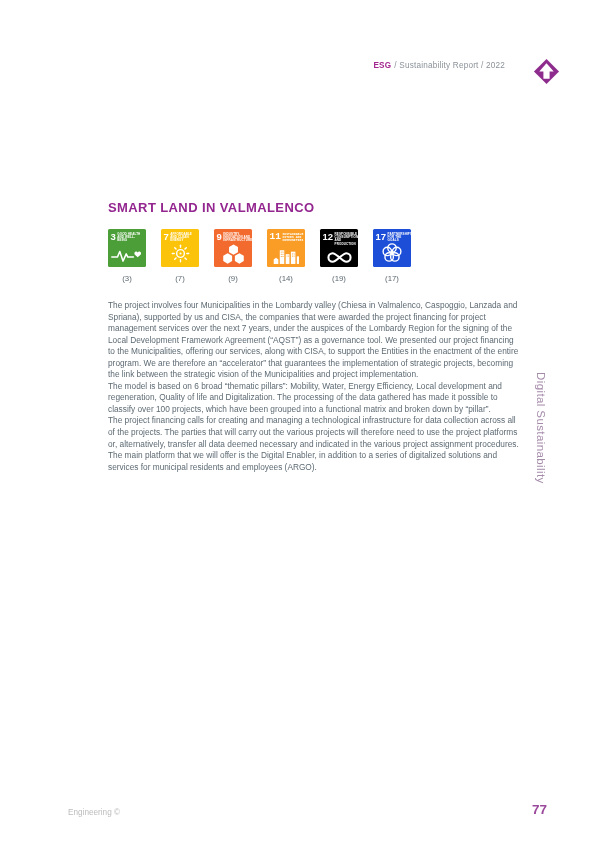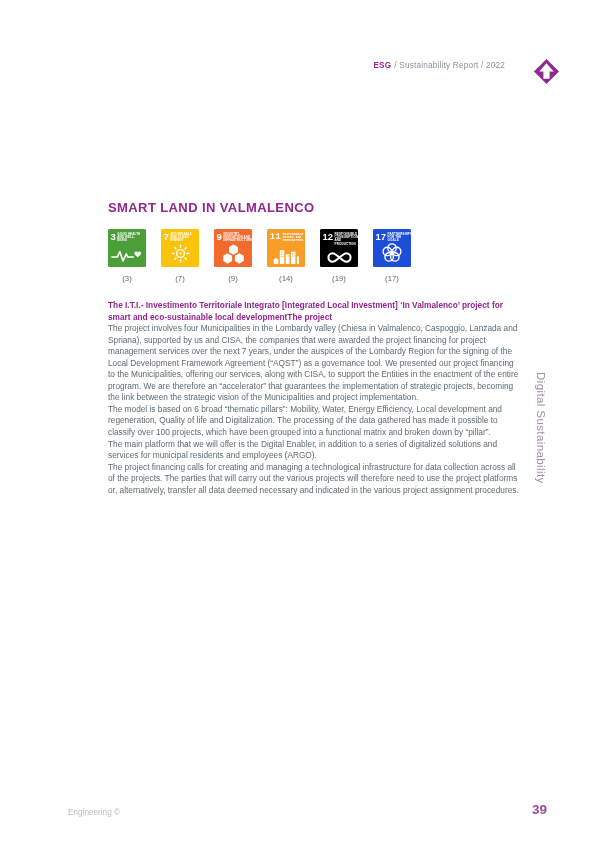--- a/index.html
+++ b/index.html
@@ -178,25 +178,24 @@
   <div class="ref-row">
     <span class="ref">(3)</span>
     <span class="ref">(7)</span>
     <span class="ref">(9)</span>
     <span class="ref">(14)</span>
     <span class="ref">(19)</span>
     <span class="ref">(17)</span>
   </div>
 
   <div class="article">
-    <p class="lead">The I.T.I.- Investimento Territoriale Integrato [Integrated Local Investment] ‘In Valmalenco’ project for smart and eco-sustainable local developmentThe project</p>
     <p>The project involves four Municipalities in the Lombardy valley (Chiesa in Valmalenco, Caspoggio, Lanzada and Spriana), supported by us and CISA, the companies that were awarded the project financing for project management services over the next 7 years, under the auspices of the Lombardy Region for the signing of the Local Development Framework Agreement (“AQST”) as a governance tool. We presented our project financing to the Municipalities, offering our services, along with CISA, to support the Entities in the enactment of the entire program. We are therefore an “accelerator” that guarantees the implementation of strategic projects, becoming the link between the strategic vision of the Municipalities and project implementation.</p>
     <p>The model is based on 6 broad “thematic pillars”: Mobility, Water, Energy Efficiency, Local development and regeneration, Quality of life and Digitalization. The processing of the data gathered has made it possible to classify over 100 projects, which have been grouped into a functional matrix and broken down by “pillar”.</p>
+    <p>The project financing calls for creating and managing a technological infrastructure for data collection across all of the projects. The parties that will carry out the various projects will therefore need to use the project platforms or, alternatively, transfer all data deemed necessary and indicated in the various project assignment procedures.</p>
     <p>The main platform that we will offer is the Digital Enabler, in addition to a series of digitalized solutions and services for municipal residents and employees (ARGO).</p>
-    <p>The project financing calls for creating and managing a technological infrastructure for data collection across all of the projects. The parties that will carry out the various projects will therefore need to use the project platforms or, alternatively, transfer all data deemed necessary and indicated in the various project assignment procedures.</p>
   </div>
 
   <div class="side-label">Digital Sustainability</div>
 
   <div class="footer-company">Engineering ©</div>
-  <div class="footer-page">39</div>
+  <div class="footer-page">77</div>
 
 </div>
 
 </body></html>

